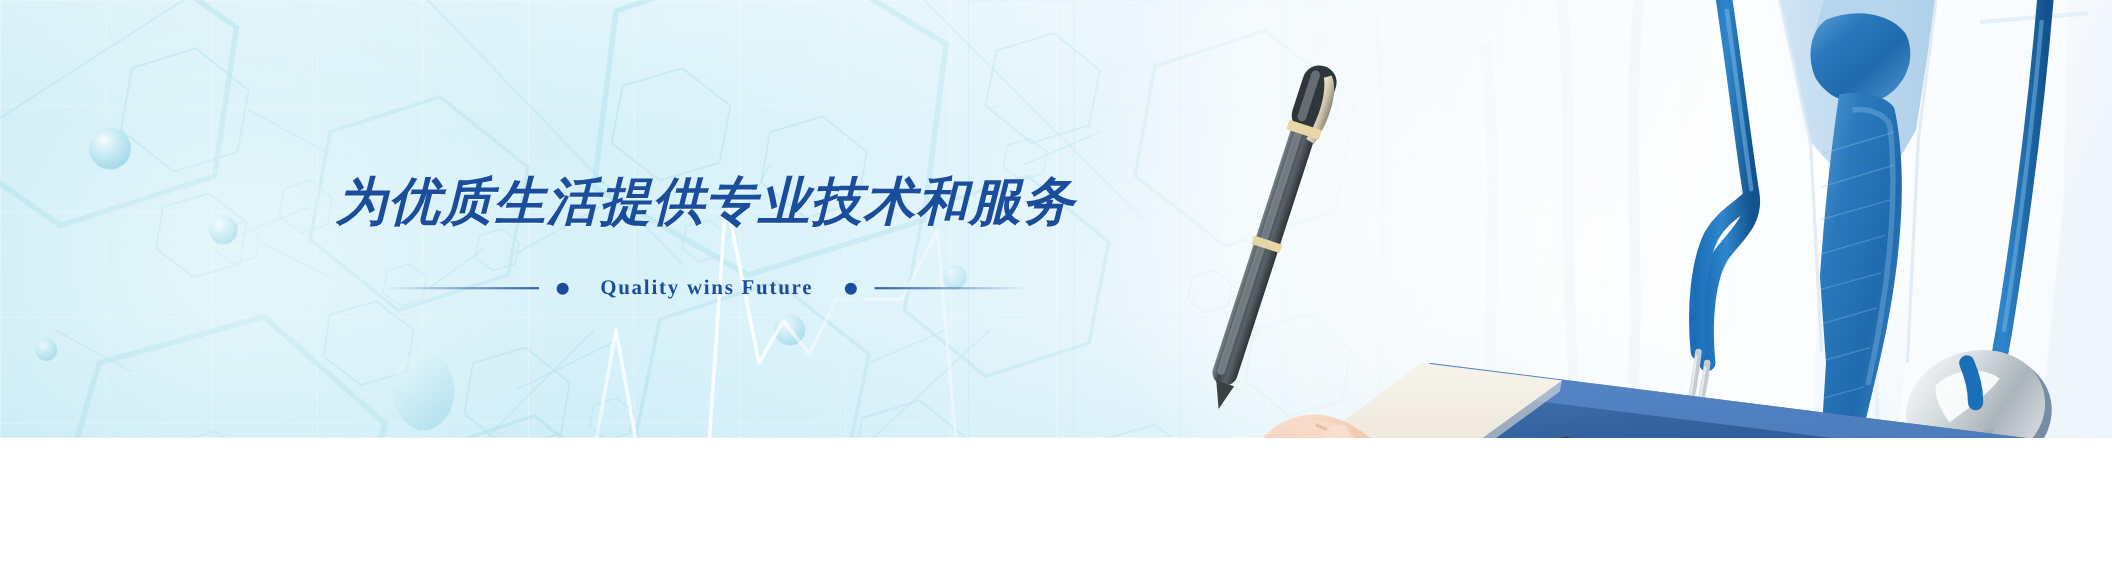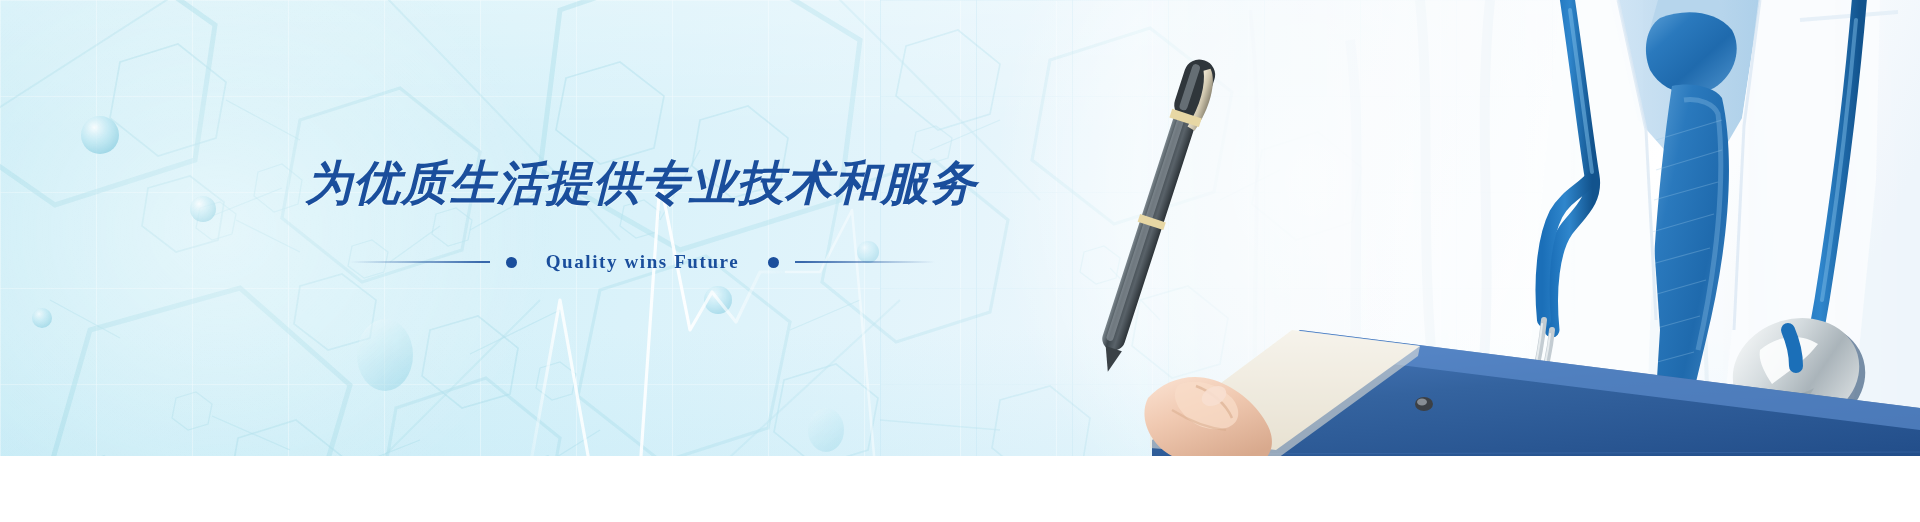--- a/index.html
+++ b/index.html
@@ -2,21 +2,21 @@
 <html><head>
 <meta charset="utf-8">
 <title>Medical Banner</title>
 <style>
   html,body{margin:0;padding:0;background:#fff;}
   body{font-family:"Liberation Sans","DejaVu Sans",sans-serif;}
 
   .banner{
     position:relative;
     width:1920px;
-    height:456px;
+    height:398px;
     overflow:hidden;
     background:#fef9c3;
   }
 
   
   .bg-base{
     position:absolute; inset:0;
     background:
       linear-gradient(100deg,
         #cdeef7 0%,

